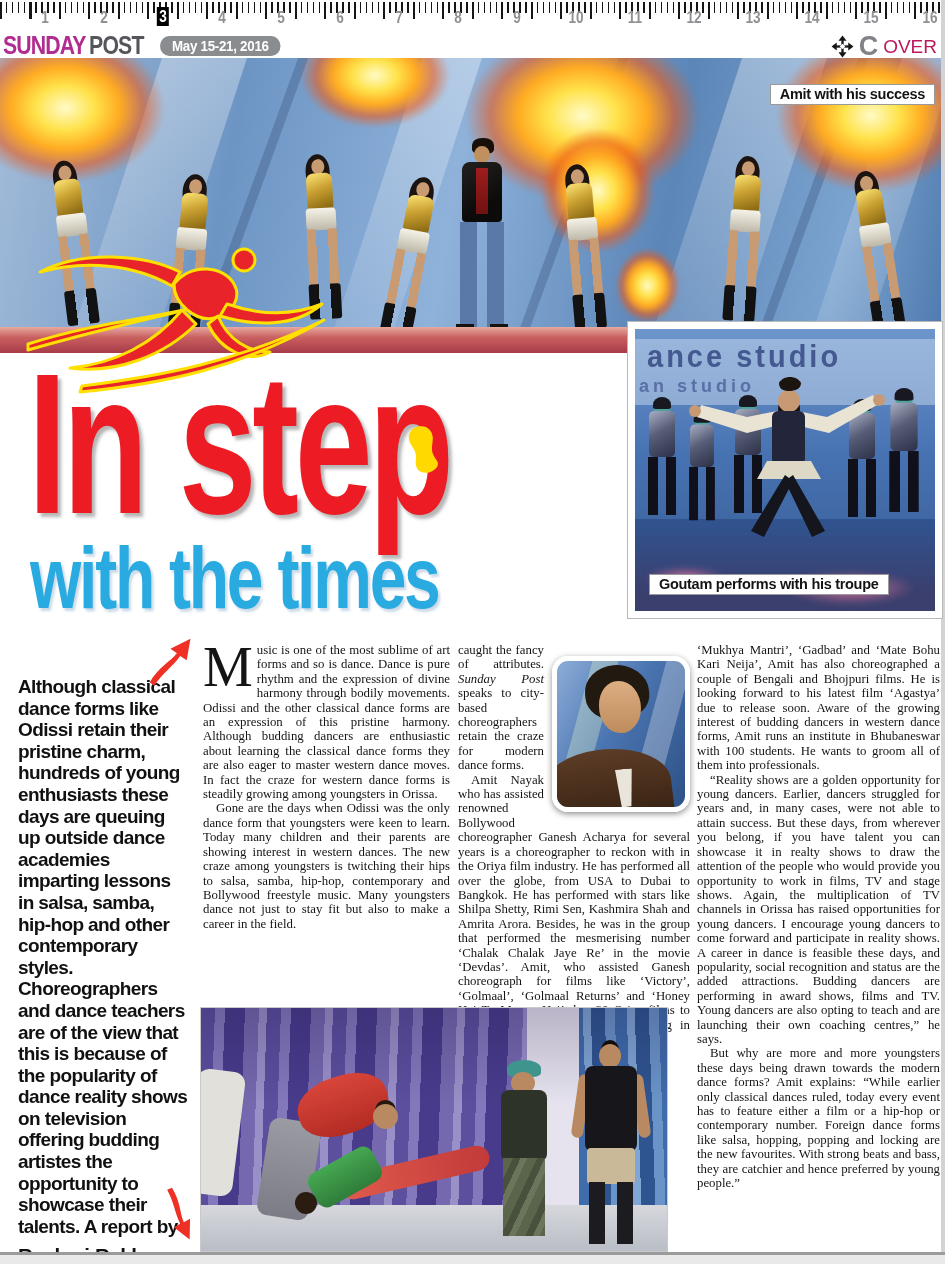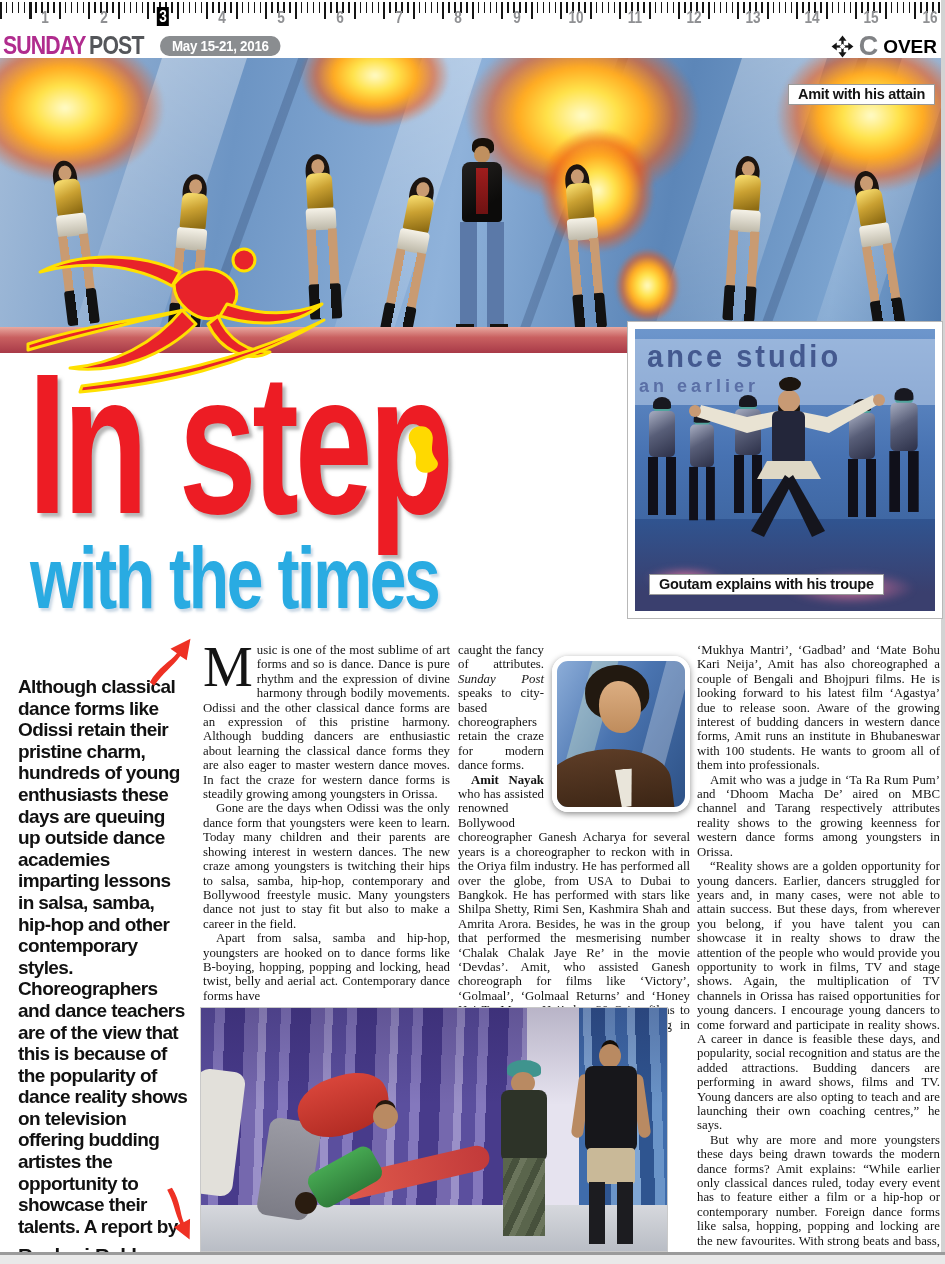--- a/index.html
+++ b/index.html
@@ -20,21 +20,21 @@
   .masthead{position:absolute;left:3px;top:31px;display:flex;align-items:center;gap:10px;
     font-family:"Liberation Sans",sans-serif;}
   .brand{font-weight:bold;font-size:25px;letter-spacing:-1px;transform:scaleX(.85);transform-origin:left center;white-space:nowrap;}
   .brand .accent{color:#b02c8e;}
   .brand .rest{color:#54565a;margin-left:4px;}
   .date-badge{background:#8a8d90;color:#fff;font-weight:bold;font-size:14.5px;border-radius:12px;
     padding:2px 13px;letter-spacing:-0.3px;transform:scaleX(.92);transform-origin:left center;white-space:nowrap;margin-left:-18px;}
   .cover{position:absolute;right:8px;top:33px;display:flex;align-items:center;gap:5px;
     font-family:"Liberation Sans",sans-serif;}
   .cover .c0{font-weight:bold;font-size:27px;color:#808285;line-height:1;}
-  .cover .c1{font-weight:bold;font-size:19px;color:#000000;line-height:1;letter-spacing:0;}
+  .cover .c1{font-weight:normal;font-size:19px;color:#be185d;line-height:1;letter-spacing:0;}
 
   
   .caption{position:absolute;background:#fff;border:1px solid #9a9a9a;padding:1px 9px 2px 9px;
     font-family:"Liberation Sans",sans-serif;font-size:14.5px;font-weight:bold;color:#141414;
     white-space:nowrap;letter-spacing:-0.3px;z-index:9;}
 
   
   .photo-main{position:absolute;left:0;top:58px;width:941px;height:295px;overflow:hidden;
     background:linear-gradient(100deg,#a3bcd9 0%,#6d95c4 25%,#8fb2da 48%,#5c86b8 70%,#7ba3cf 88%,#4f7aae 100%);}
   .streak{position:absolute;top:-40px;width:85px;height:400px;transform:skewX(-18deg);
@@ -128,21 +128,21 @@
   .arrow.a-bot{left:156px;top:1190px;transform:rotate(112deg);}
 
   
   .col{position:absolute;top:643px;font-size:12.8px;line-height:14.4px;text-align:justify;color:#141414;}
   .col p{margin:0;}
   .col p.ind{text-indent:13px;}
   .col-a{left:203px;width:247px;}
   .col-b{left:458px;width:232px;}
   .col-c{left:697px;width:243px;height:606px;overflow:hidden;}
   .dropcap{float:left;font-size:56px;line-height:44px;padding:2px 4px 0 0;font-weight:normal;}
-  .leadname{font-weight:bold;}
+  .leadname{font-weight:normal;}
   .papername{font-style:italic;}
 
   
   .portrait{float:right;width:128px;height:146px;margin:13px 0 6px 8px;border:5px solid #fff;border-radius:16px;
     box-shadow:0 2px 6px rgba(0,0,0,.45);position:relative;overflow:hidden;
     background:linear-gradient(120deg,#8cadd8 0%,#4a74b0 45%,#2d5186 100%);}
   .pt-streak{position:absolute;top:-10px;width:26px;height:180px;background:rgba(220,240,200,.35);transform:skewX(-15deg);}
   .pt-streak.q1{left:14px;} .pt-streak.q2{left:88px;background:rgba(255,255,255,.28);}
   .pt-hair{position:absolute;top:4px;left:28px;width:64px;height:54px;background:#221910;border-radius:55% 60% 48% 50%;transform:rotate(-5deg);}
   .pt-face{position:absolute;top:20px;left:42px;width:42px;height:52px;border-radius:46% 54% 48% 52%;
@@ -308,28 +308,28 @@
       </div>
     <div class="leadman">
       <div class="m-hair"></div>
         <div class="m-head"></div>
         <div class="m-jacket"></div>
         <div class="m-shirt"></div>
         <div class="m-jeans"></div>
         <div class="m-shoes"></div>
     </div>
     <div class="stage-strip"></div>
-    <div class="caption" style="top:26px;right:6px;">Amit with his attain</div>
+    <div class="caption" style="top:26px;right:6px;">Amit with his success</div>
   </div>
 
   <div class="photo-goutam">
     <div class="goutam-inner">
       <div class="g-banner">
         <span class="b1">ance studio</span>
-        <span class="b2">an  earlier</span>
+        <span class="b2">an  studio</span>
       </div>
       <div class="g-floor"></div>
       <div class="g-spot gs1"></div>
       <div class="g-spot gs2"></div>
       <div class="bd b1">
           <div class="bd-hat"></div>
           <div class="bd-jack"></div>
           <div class="bd-pants"></div>
         </div>
       <div class="bd b2">
@@ -357,21 +357,21 @@
         <circle cx="8" cy="48" r="6" fill="#c89a74"></circle>
           <circle cx="192" cy="37" r="6" fill="#c89a74"></circle>
         <path d="M20,12 a11,12 0 1,0 0.1,0" transform="translate(82,22)" fill="#1c150f"></path>
         <circle cx="102" cy="38" r="11" fill="#c89a74"></circle>
         <path d="M92,20 C96,12 110,12 114,20 C114,26 108,28 102,28 C96,28 92,26 92,20 Z" fill="#1c150f"></path>
         <rect x="85" y="48" width="33" height="54" rx="6" fill="#23263a"></rect>
         <path d="M80,98 L124,98 L134,116 L70,116 Z" fill="#ded8c6"></path>
         <path d="M98,112 L64,168 L77,174 L106,118 Z" fill="#15151d"></path>
         <path d="M106,112 L138,168 L125,174 L98,118 Z" fill="#15151d"></path>
       </svg>
-      <div class="caption" style="left:14px;bottom:16px;">Goutam explains with his troupe</div>
+      <div class="caption" style="left:14px;bottom:16px;">Goutam performs with his troupe</div>
     </div>
   </div>
 
   <svg class="logo-dancer" width="315" height="180" viewBox="0 0 315 180">
     <g stroke="#ffe000" stroke-width="3" fill="#e8232a" stroke-linejoin="round">
       <path d="M6,122 C75,100 135,96 178,84 C150,92 90,104 6,128 Z"></path>
       <path d="M150,64 C112,42 62,38 18,50 C60,28 122,32 158,50 Z"></path>
       <path d="M152,62 C170,40 202,44 212,62 C220,76 210,92 192,96 C174,100 152,82 152,62 Z"></path>
       <path d="M205,82 C240,94 270,94 300,82 C272,106 232,104 198,94 Z"></path>
       <path d="M160,88 C132,122 92,142 48,146 C94,152 142,134 174,102 Z"></path>
@@ -394,39 +394,37 @@
     <span>Although classical dance forms like Odissi retain their pristine charm, hundreds of young enthusiasts these days are queuing up outside dance academies imparting lessons in salsa, samba, hip-hop and other contemporary styles. Choreographers and dance teachers are of the view that this is because of the popularity of dance reality shows on television offering budding artistes the opportunity to showcase their talents. A report by</span>
     <div class="byline">Rashmi Rekha Das</div>
   </div>
   <svg class="arrow a-bot" width="44" height="44" viewBox="0 0 48 48">
     <path d="M2,40 C12,26 24,22 32,14 L26,9 47,1 41,22 35,17 C26,27 16,32 6,44 Z" fill="#ee3124"></path>
   </svg>
 
   <div class="col col-a">
     <p><span class="dropcap">M</span><span>usic is one of the most sublime of art forms and so is dance. Dance is pure rhythm and the expression of divine harmony through bodily movements. Odissi and the other classical dance forms are an expression of this pristine harmony. Although budding dancers are enthusiastic about learning the classical dance forms they are also eager to master western dance moves. In fact the craze for western dance forms is steadily growing among youngsters in Orissa.</span></p>
     <p class="ind">Gone are the days when Odissi was the only dance form that youngsters were keen to learn. Today many children and their parents are showing interest in western dances. The new craze among youngsters is twitching their hips to salsa, samba, hip-hop, contemporary and Bollywood freestyle music. Many youngsters dance not just to stay fit but also to make a career in the field.</p>
-    <p class="ind">Apart from salsa, samba and hip-hop, youngsters are hooked on to dance forms like B-boying, hopping, popping and locking, head twist, belly and aerial act. Contemporary dance forms have</p>
   </div>
 
   <div class="col col-b">
     <div class="portrait">
       <div class="pt-streak q1"></div>
       <div class="pt-streak q2"></div>
       <div class="pt-jacket"></div>
       <div class="pt-shirt"></div>
       <div class="pt-hair"></div>
       <div class="pt-face"></div>
     </div>
     <p><span>caught the fancy of attributes. </span><span class="papername">Sunday Post</span><span> speaks to city-based choreographers retain the craze for modern dance forms.</span></p>
     <p class="ind"><span class="leadname">Amit Nayak</span><span> who has assisted renowned Bollywood choreographer Ganesh Acharya for several years is a choreographer to reckon with in the Oriya film industry. He has performed all over the globe, from USA to Dubai to Bangkok. He has performed with stars like Shilpa Shetty, Rimi Sen, Kashmira Shah and Amrita Arora. Besides, he was in the group that performed the mesmerising number ‘Chalak Chalak Jaye Re’ in the movie ‘Devdas’. Amit, who assisted Ganesh choreograph for films like ‘Victory’, ‘Golmaal’, ‘Golmaal Returns’ and ‘Honey Hai To Money Hai’, has 30 Oriya films to his credit. Apart from choreographing in movies like ‘Dhauli Express’,</span></p>
   </div>
 
   <div class="col col-c">
     <p>‘Mukhya Mantri’, ‘Gadbad’ and ‘Mate Bohu Kari Neija’, Amit has also choreographed a couple of Bengali and Bhojpuri films. He is looking forward to his latest film ‘Agastya’ due to release soon. Aware of the growing interest of budding dancers in western dance forms, Amit runs an institute in Bhubaneswar with 100 students. He wants to groom all of them into professionals.</p>
-    <p class="ind">Amit who was a judge in ‘Ta Ra Rum Pum’ and ‘Dhoom Macha De’ aired on MBC channel and Tarang respectively attributes reality shows to the growing keenness for western dance forms among youngsters in Orissa.</p>
     <p class="ind">“Reality shows are a golden opportunity for young dancers. Earlier, dancers struggled for years and, in many cases, were not able to attain success. But these days, from wherever you belong, if you have talent you can showcase it in realty shows to draw the attention of the people who would provide you opportunity to work in films, TV and stage shows. Again, the multiplication of TV channels in Orissa has raised opportunities for young dancers. I encourage young dancers to come forward and participate in reality shows. A career in dance is feasible these days, and popularity, social recognition and status are the added attractions. Budding dancers are performing in award shows, films and TV. Young dancers are also opting to teach and are launching their own coaching centres,” he says.</p>
     <p class="ind">But why are more and more youngsters these days being drawn towards the modern dance forms? Amit explains: “While earlier only classical dances ruled, today every event has to feature either a film or a hip-hop or contemporary number. Foreign dance forms like salsa, hopping, popping and locking are the new favourites. With strong beats and bass, they are catchier and hence preferred by young people.”</p>
   </div>
 
   <div class="photo-archita">
     <div class="cur-left"></div>
     <div class="cur-right"></div>
     <div class="cur-shade"></div>
     <div class="ar-floor"></div>
     <div class="fg fg-white"></div>

